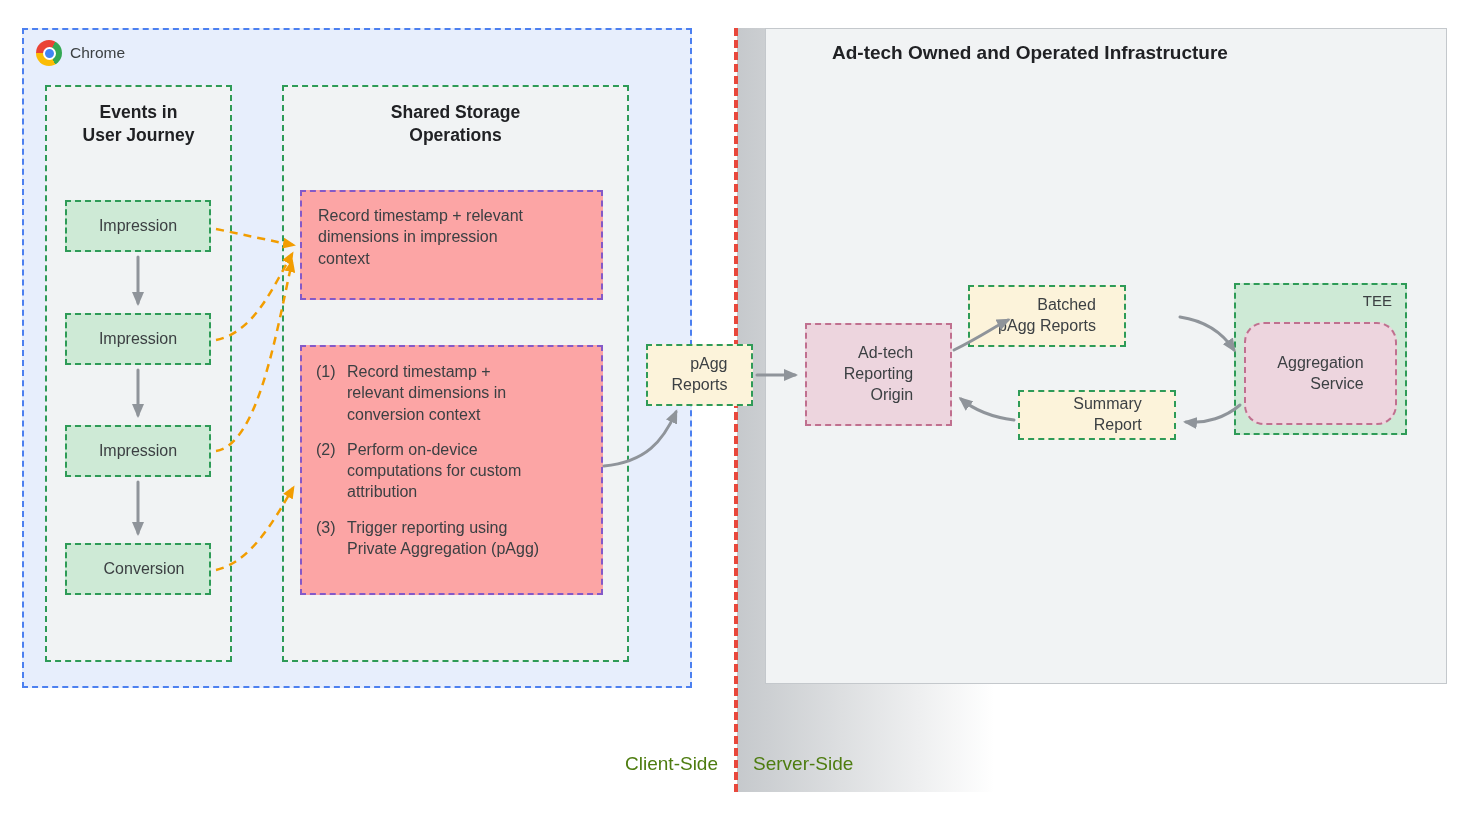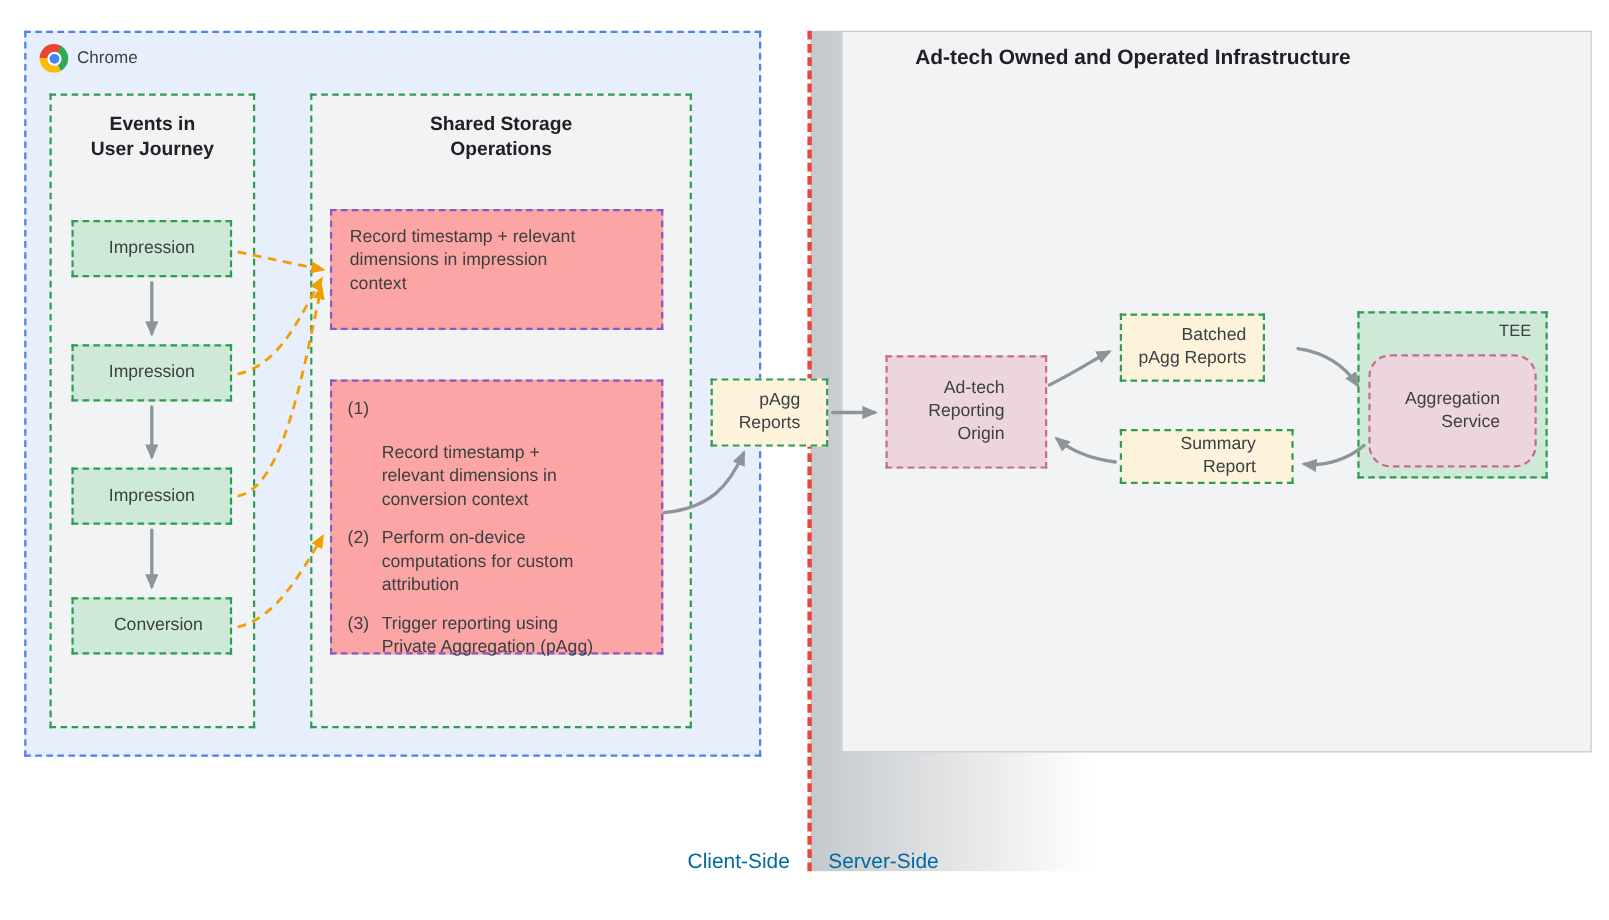--- a/index.html
+++ b/index.html
@@ -31,21 +31,21 @@
   .op-item   { display:flex; gap:6px; }
   .op-num    { flex:0 0 25px; font-size:16px; color:#3c4043; line-height:1.33; }
 
   .chrome-brand { display:flex; align-items:center; gap:8px; z-index:3; }
   .chrome-logo { width:26px; height:26px; border-radius:50%; position:relative;
     background:conic-gradient(from 150deg, #fbbc05 0 120deg, #ea4335 0 240deg, #34a853 0 360deg); }
   .chrome-center { position:absolute; inset:6.5px; background:#4285f4; border:2px solid #ffffff; border-radius:50%; }
   .chrome-label { font-size:15.5px; color:#3c4043; }
 
   .tee-label { position:absolute; top:7px; right:13px; font-size:15px; color:#3c4043; }
-  .footer-label { font-size:19px; color:#0369a1; z-index:3;margin-top:20px; }
+  .footer-label { font-size:19px; color:#4d7c0f; z-index:3; }
 
   .arrows { position:absolute; left:0; top:0; z-index:6; pointer-events:none; }
 </style>
 </head>
 <body>
 
 <div class="canvas">
 
   <div class="abs gradient-band"></div>
   <div class="abs boundary-line"></div>
@@ -80,21 +80,21 @@
   <div class="abs panel-title pre" style="left:282px;top:101px;width:347px;">Shared Storage
 Operations</div>
 
   <div class="abs purple-box" style="left:300px;top:190px;width:303px;height:110px;padding:13px 16px;">
     <div class="op-text" style="max-width:228px;">Record timestamp + relevant dimensions in impression context</div>
   </div>
 
   <div class="abs purple-box ops-list" style="left:300px;top:345px;width:303px;height:250px;">
     <div class="op-item">
       <span class="op-num">(1)</span>
-      <span class="op-text" style="max-width:200px;margin-top:40px;">Record timestamp + relevant dimensions in conversion context</span>
+      <span class="op-text" style="max-width:200px;">Record timestamp + relevant dimensions in conversion context</span>
     </div>
     <div class="op-item">
       <span class="op-num">(2)</span>
       <span class="op-text" style="max-width:200px;">Perform on-device computations for custom attribution</span>
     </div>
     <div class="op-item">
       <span class="op-num">(3)</span>
       <span class="op-text" style="max-width:200px;">Trigger reporting using Private Aggregation (pAgg)</span>
     </div>
   </div>
@@ -106,21 +106,21 @@
 
   <div class="abs server-box"></div>
   <div class="abs server-title" style="left:786px;top:42px;">Ad-tech Owned and Operated Infrastructure</div>
 
   <div class="abs pink-box flexc" style="left:805px;top:323px;width:147px;height:103px;">
     <span class="box-label pre">Ad-tech
 Reporting
 Origin</span>
   </div>
 
-  <div class="abs yellow-box flexc" style="left:1018px;top:285px;width:132px;height:62px;">
+  <div class="abs yellow-box flexc" style="left:968px;top:285px;width:158px;height:62px;">
     <span class="box-label pre">Batched
 pAgg Reports</span>
   </div>
 
   <div class="abs yellow-box flexc" style="left:1018px;top:390px;width:158px;height:50px;padding-left:21px;">
     <span class="box-label pre">Summary
 Report</span>
   </div>
 
   <div class="abs green-box" style="left:1234px;top:283px;width:173px;height:152px;">

